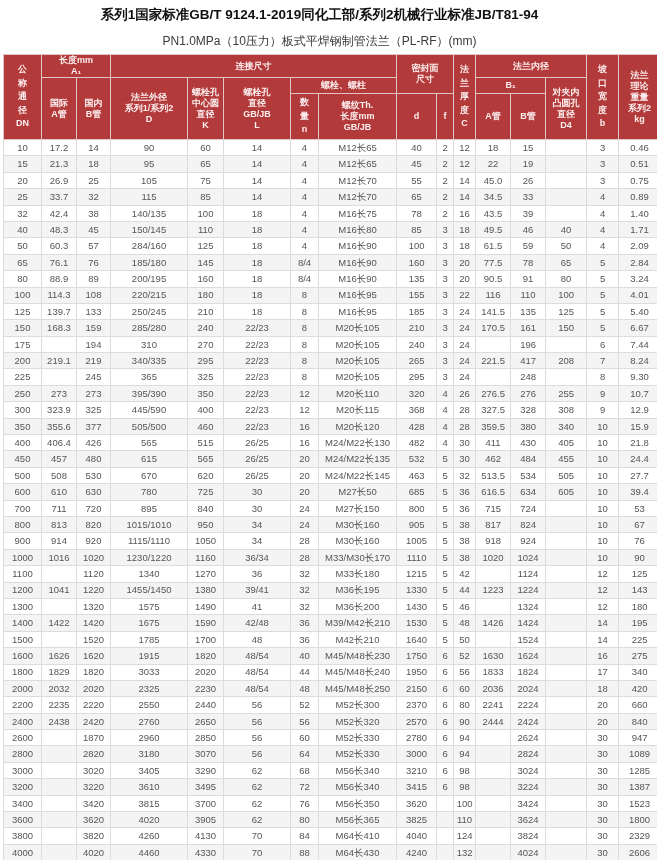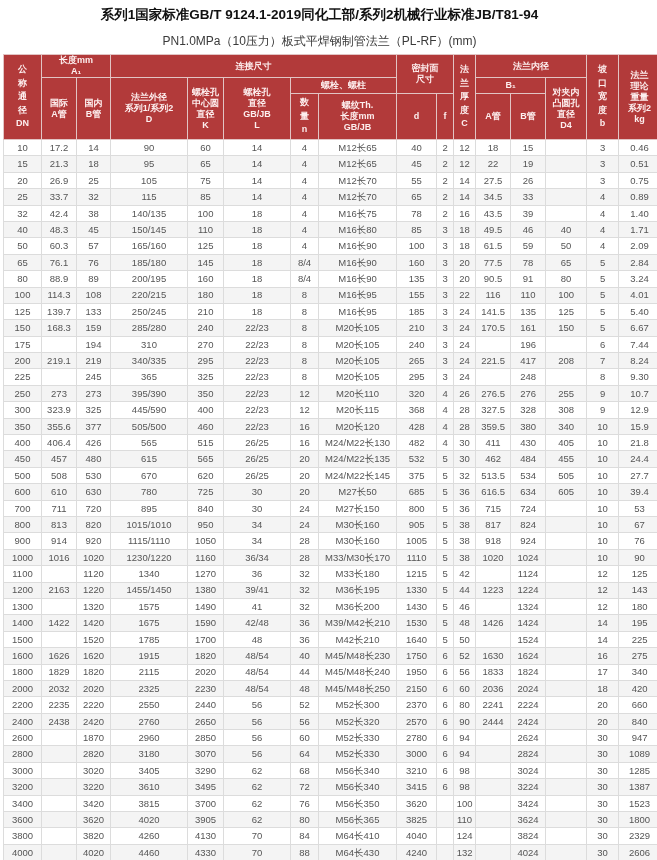--- a/index.html
+++ b/index.html
@@ -159,21 +159,21 @@
           <td>26.9</td>
           <td>25</td>
           <td>105</td>
           <td>75</td>
           <td>14</td>
           <td>4</td>
           <td>M12长70</td>
           <td>55</td>
           <td>2</td>
           <td>14</td>
-          <td>27.5</td>
+          <td>45.0</td>
           <td>26</td>
           <td></td>
           <td>3</td>
           <td>0.75</td>
         </tr>
         <tr class="alt">
           <td>25</td>
           <td>33.7</td>
           <td>32</td>
           <td>115</td>
@@ -223,21 +223,21 @@
           <td>49.5</td>
           <td>46</td>
           <td>40</td>
           <td>4</td>
           <td>1.71</td>
         </tr>
         <tr>
           <td>50</td>
           <td>60.3</td>
           <td>57</td>
-          <td>165/160</td>
+          <td>284/160</td>
           <td>125</td>
           <td>18</td>
           <td>4</td>
           <td>M16长90</td>
           <td>100</td>
           <td>3</td>
           <td>18</td>
           <td>61.5</td>
           <td>59</td>
           <td>50</td>
@@ -480,21 +480,21 @@
         </tr>
         <tr>
           <td>500</td>
           <td>508</td>
           <td>530</td>
           <td>670</td>
           <td>620</td>
           <td>26/25</td>
           <td>20</td>
           <td>M24/M22长145</td>
-          <td>375</td>
+          <td>463</td>
           <td>5</td>
           <td>32</td>
           <td>513.5</td>
           <td>534</td>
           <td>505</td>
           <td>10</td>
           <td>27.7</td>
         </tr>
         <tr class="alt">
           <td>600</td>
@@ -599,21 +599,21 @@
           <td>5</td>
           <td>42</td>
           <td></td>
           <td>1124</td>
           <td></td>
           <td>12</td>
           <td>125</td>
         </tr>
         <tr class="alt">
           <td>1200</td>
-          <td>2163</td>
+          <td>1041</td>
           <td>1220</td>
           <td>1455/1450</td>
           <td>1380</td>
           <td>39/41</td>
           <td>32</td>
           <td>M36长195</td>
           <td>1330</td>
           <td>5</td>
           <td>44</td>
           <td>1223</td>
@@ -691,21 +691,21 @@
           <td>1630</td>
           <td>1624</td>
           <td></td>
           <td>16</td>
           <td>275</td>
         </tr>
         <tr>
           <td>1800</td>
           <td>1829</td>
           <td>1820</td>
-          <td>2115</td>
+          <td>3033</td>
           <td>2020</td>
           <td>48/54</td>
           <td>44</td>
           <td>M45/M48长240</td>
           <td>1950</td>
           <td>6</td>
           <td>56</td>
           <td>1833</td>
           <td>1824</td>
           <td></td>

